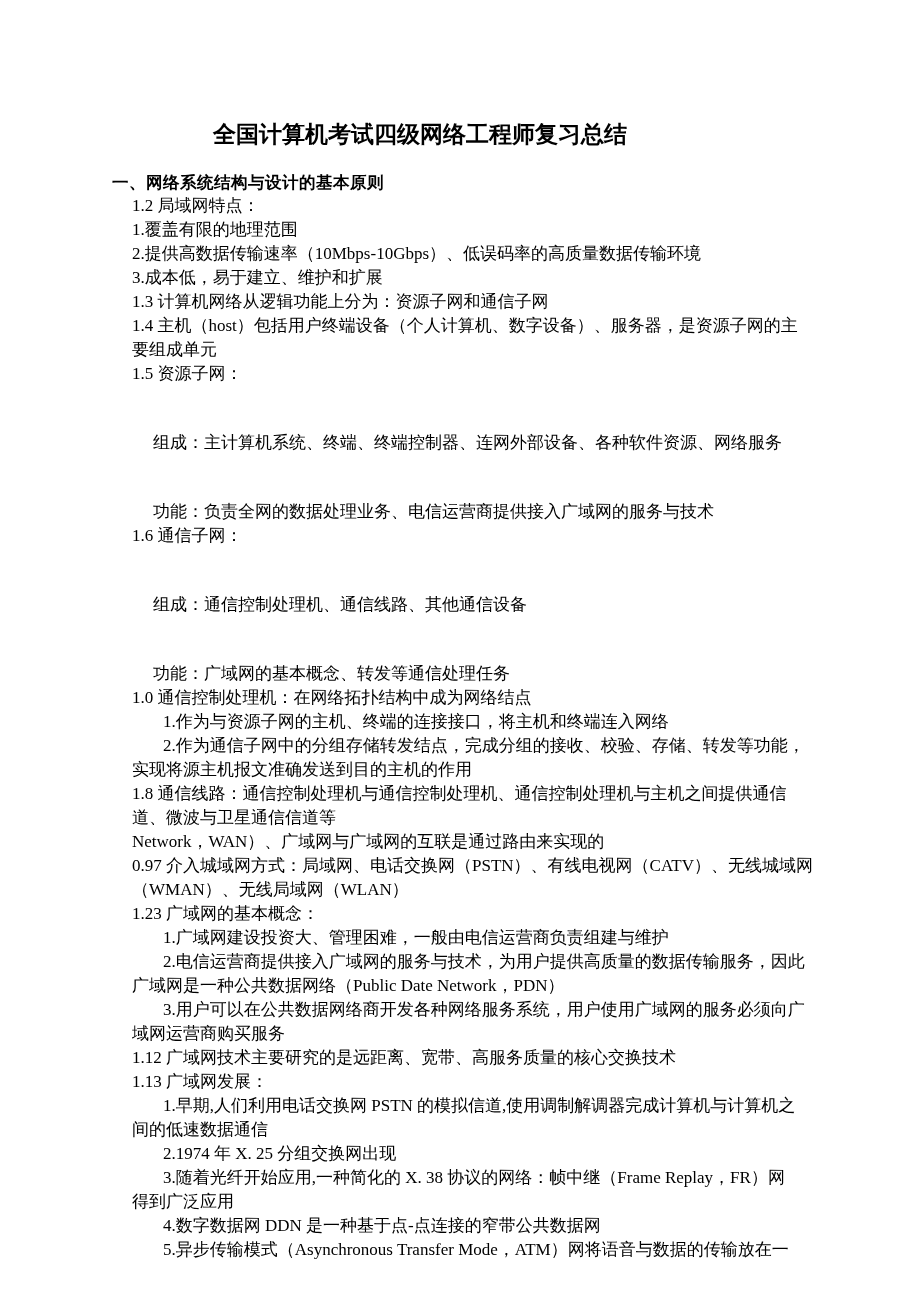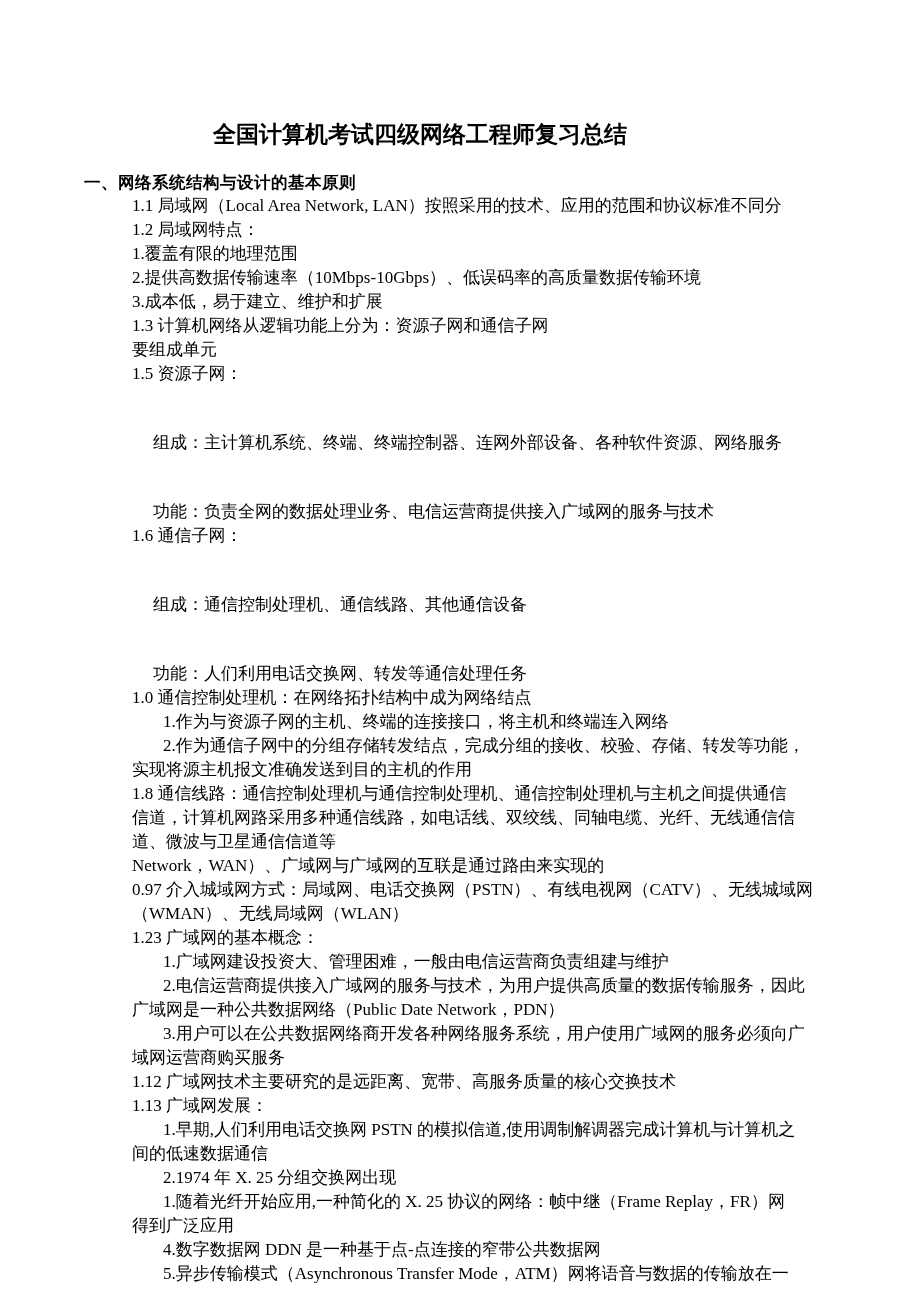--- a/index.html
+++ b/index.html
@@ -22,21 +22,21 @@
     margin-left: 132px;
     width: 576px;
     text-align: center;
     font-size: 23px;
     line-height: 30px;
     font-weight: bold;
     white-space: nowrap;
     font-family: "Liberation Sans", "DejaVu Sans", sans-serif;
   }
   .section-heading {
-    margin: 21px 0 0 84px;
+    margin: 21px 0 0 112px;
     font-size: 16.5px;
     line-height: 24px;
     font-weight: bold;
     white-space: nowrap;
     letter-spacing: 0.5px;
     font-family: "Liberation Sans", "DejaVu Sans", sans-serif;
   }
   .body-text {
     margin-left: 132px;
     width: 672px;
@@ -51,52 +51,51 @@
   .body-text p.indent-1 { padding-left: 21px; margin-top: 45px; }
   .body-text p.indent-2 { padding-left: 31px; }
 </style>
 </head>
 <body>
 
 <div class="page">
   <h1 class="doc-title">全国计算机考试四级网络工程师复习总结</h1>
   <h2 class="section-heading">一、网络系统结构与设计的基本原则</h2>
   <div class="body-text" id="doc-body">
-      <p class="">1.1 局域网（Local Area Network, LAN）按照采用的技术、应用的范围和协议标准不同分</p>
       <p class="">1.2 局域网特点：</p>
       <p class="">1.覆盖有限的地理范围</p>
       <p class="">2.提供高数据传输速率（10Mbps-10Gbps）、低误码率的高质量数据传输环境</p>
       <p class="">3.成本低，易于建立、维护和扩展</p>
       <p class="">1.3 计算机网络从逻辑功能上分为：资源子网和通信子网</p>
+      <p class="">1.4 主机（host）包括用户终端设备（个人计算机、数字设备）、服务器，是资源子网的主</p>
       <p class="">要组成单元</p>
       <p class="">1.5 资源子网：</p>
       <p class="indent-1">组成：主计算机系统、终端、终端控制器、连网外部设备、各种软件资源、网络服务</p>
       <p class="indent-1">功能：负责全网的数据处理业务、电信运营商提供接入广域网的服务与技术</p>
       <p class="">1.6 通信子网：</p>
       <p class="indent-1">组成：通信控制处理机、通信线路、其他通信设备</p>
-      <p class="indent-1">功能：人们利用电话交换网、转发等通信处理任务</p>
+      <p class="indent-1">功能：广域网的基本概念、转发等通信处理任务</p>
       <p class="">1.0 通信控制处理机：在网络拓扑结构中成为网络结点</p>
       <p class="indent-2">1.作为与资源子网的主机、终端的连接接口，将主机和终端连入网络</p>
       <p class="indent-2">2.作为通信子网中的分组存储转发结点，完成分组的接收、校验、存储、转发等功能，</p>
       <p class="">实现将源主机报文准确发送到目的主机的作用</p>
       <p class="">1.8 通信线路：通信控制处理机与通信控制处理机、通信控制处理机与主机之间提供通信</p>
-      <p class="">信道，计算机网路采用多种通信线路，如电话线、双绞线、同轴电缆、光纤、无线通信信</p>
       <p class="">道、微波与卫星通信信道等</p>
       <p class="">Network，WAN）、广域网与广域网的互联是通过路由来实现的</p>
       <p class="">0.97 介入城域网方式：局域网、电话交换网（PSTN）、有线电视网（CATV）、无线城域网</p>
       <p class="">（WMAN）、无线局域网（WLAN）</p>
       <p class="">1.23 广域网的基本概念：</p>
       <p class="indent-2">1.广域网建设投资大、管理困难，一般由电信运营商负责组建与维护</p>
       <p class="indent-2">2.电信运营商提供接入广域网的服务与技术，为用户提供高质量的数据传输服务，因此</p>
       <p class="">广域网是一种公共数据网络（Public Date Network，PDN）</p>
       <p class="indent-2">3.用户可以在公共数据网络商开发各种网络服务系统，用户使用广域网的服务必须向广</p>
       <p class="">域网运营商购买服务</p>
       <p class="">1.12 广域网技术主要研究的是远距离、宽带、高服务质量的核心交换技术</p>
       <p class="">1.13 广域网发展：</p>
       <p class="indent-2">1.早期,人们利用电话交换网 PSTN 的模拟信道,使用调制解调器完成计算机与计算机之</p>
       <p class="">间的低速数据通信</p>
       <p class="indent-2">2.1974 年 X. 25 分组交换网出现</p>
-      <p class="indent-2">1.随着光纤开始应用,一种简化的 X. 25 协议的网络：帧中继（Frame  Replay，FR）网</p>
+      <p class="indent-2">3.随着光纤开始应用,一种简化的 X. 38 协议的网络：帧中继（Frame  Replay，FR）网</p>
       <p class="">得到广泛应用</p>
       <p class="indent-2">4.数字数据网 DDN 是一种基于点-点连接的窄带公共数据网</p>
       <p class="indent-2">5.异步传输模式（Asynchronous  Transfer  Mode，ATM）网将语音与数据的传输放在一</p>
     </div>
 </div>
 
 </body></html>

